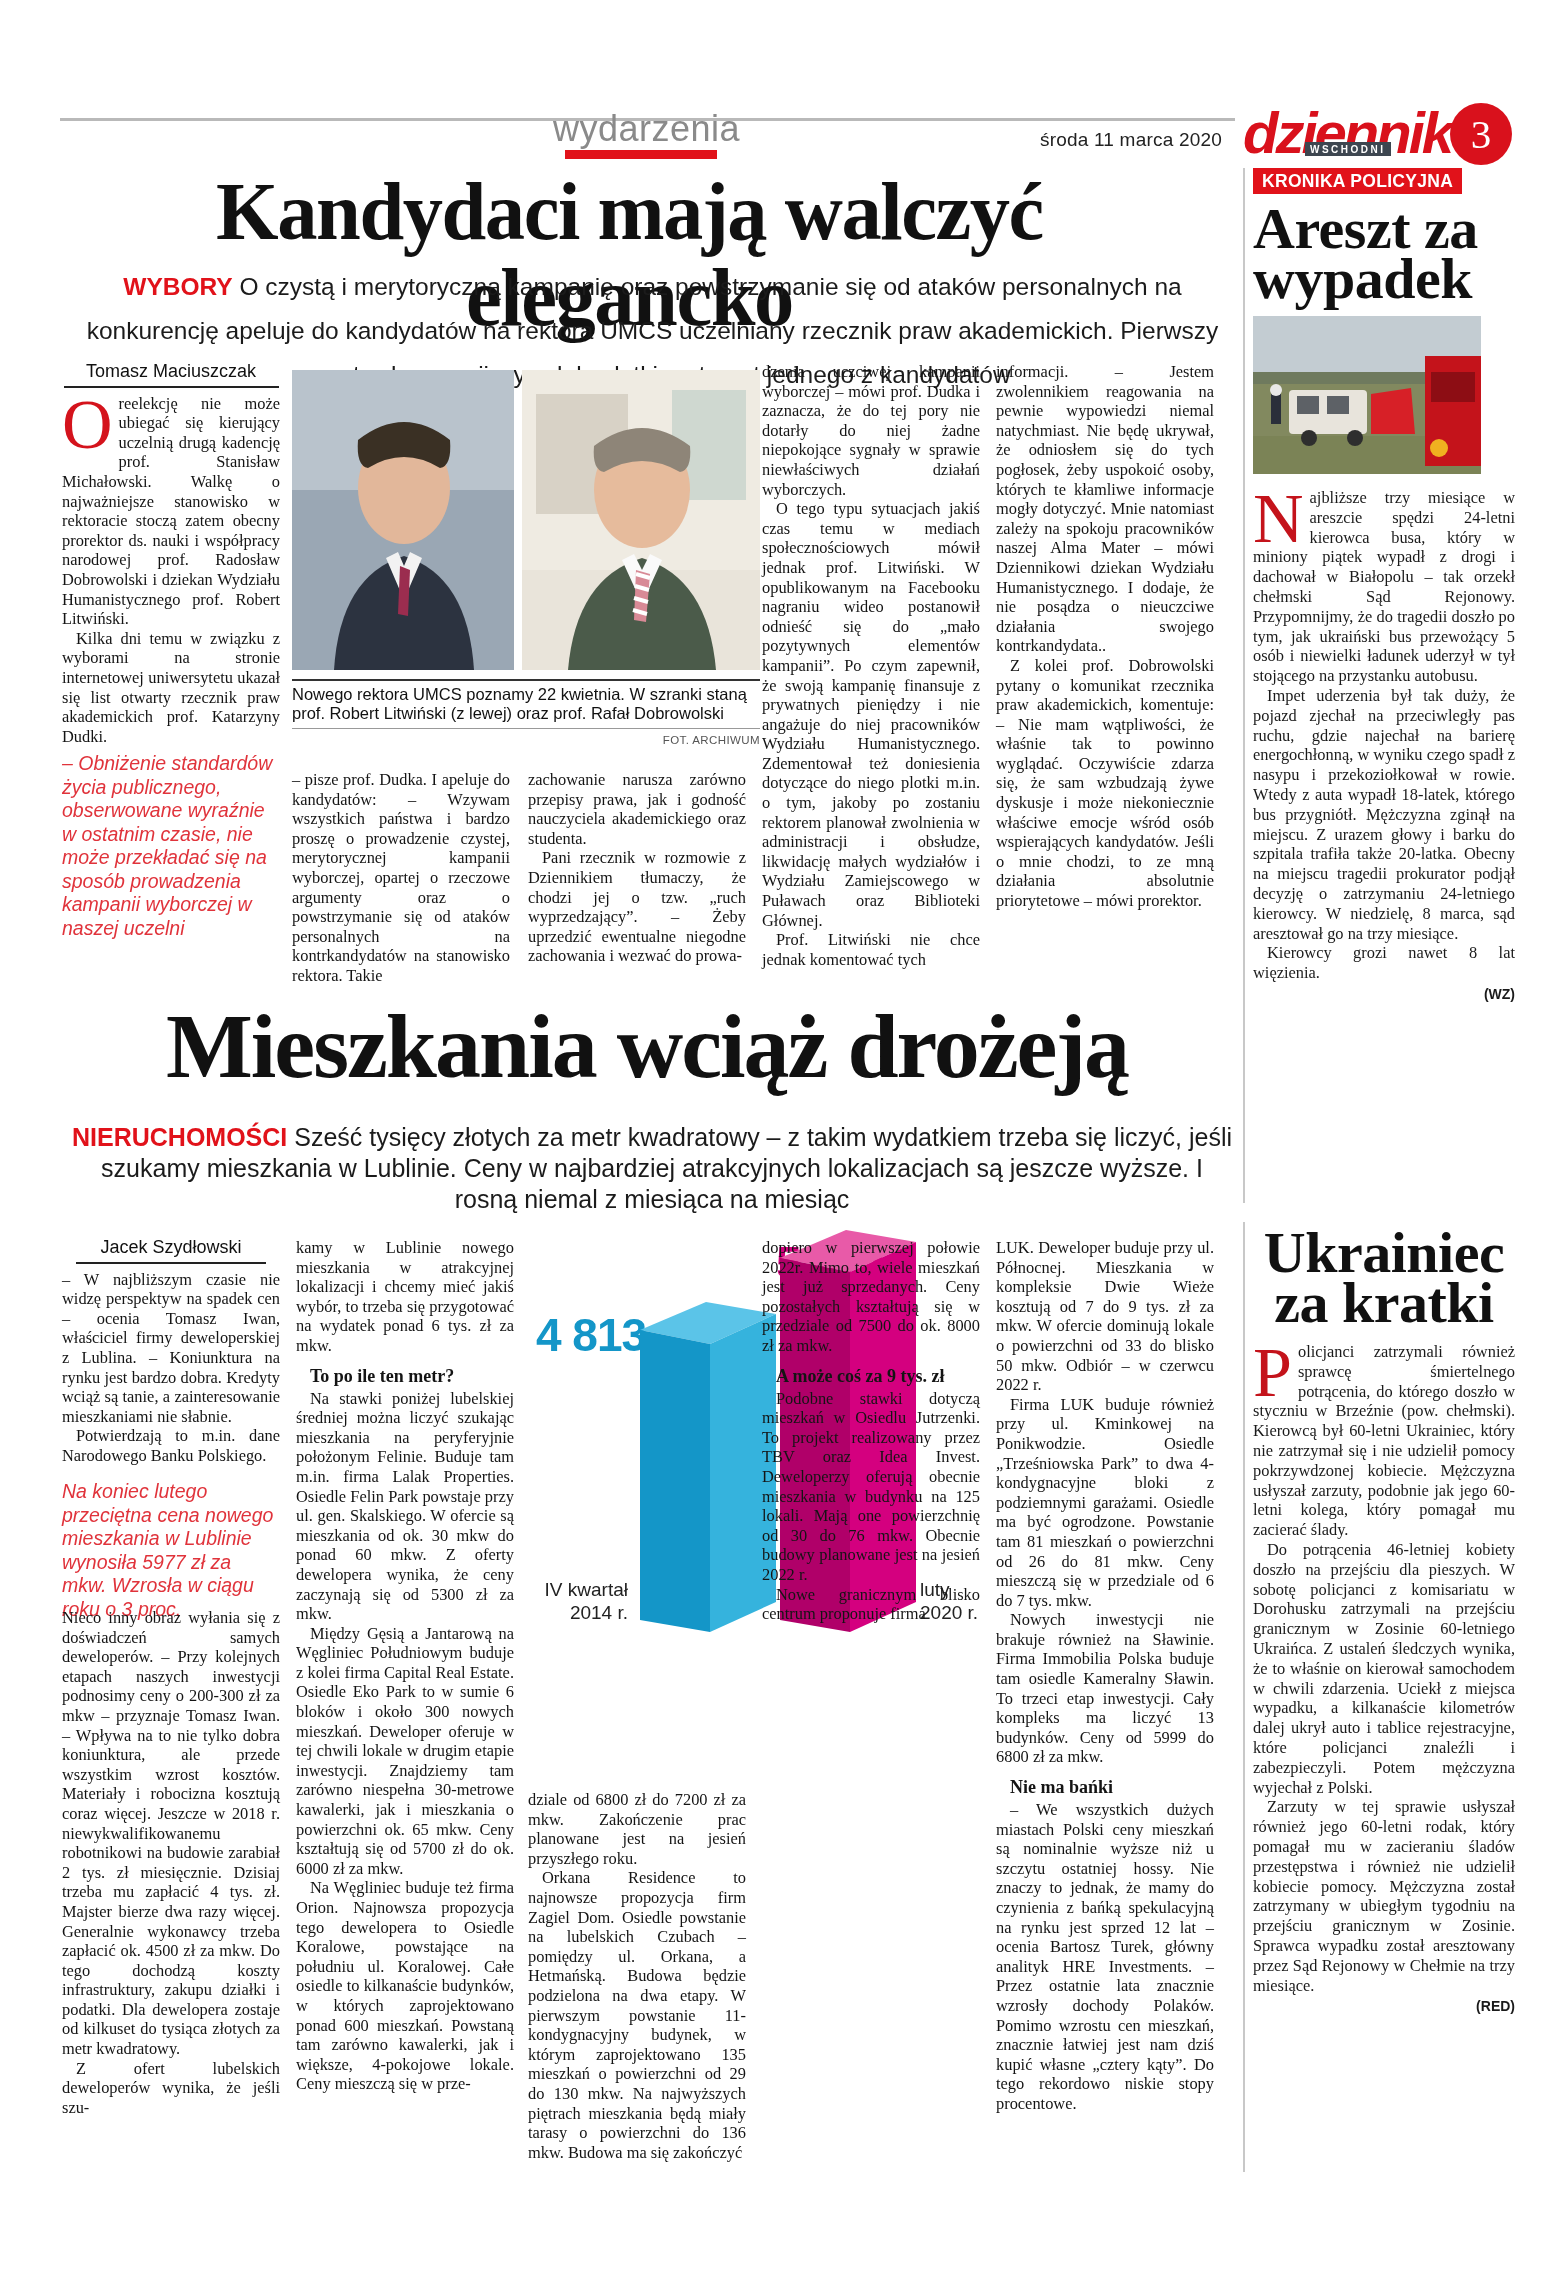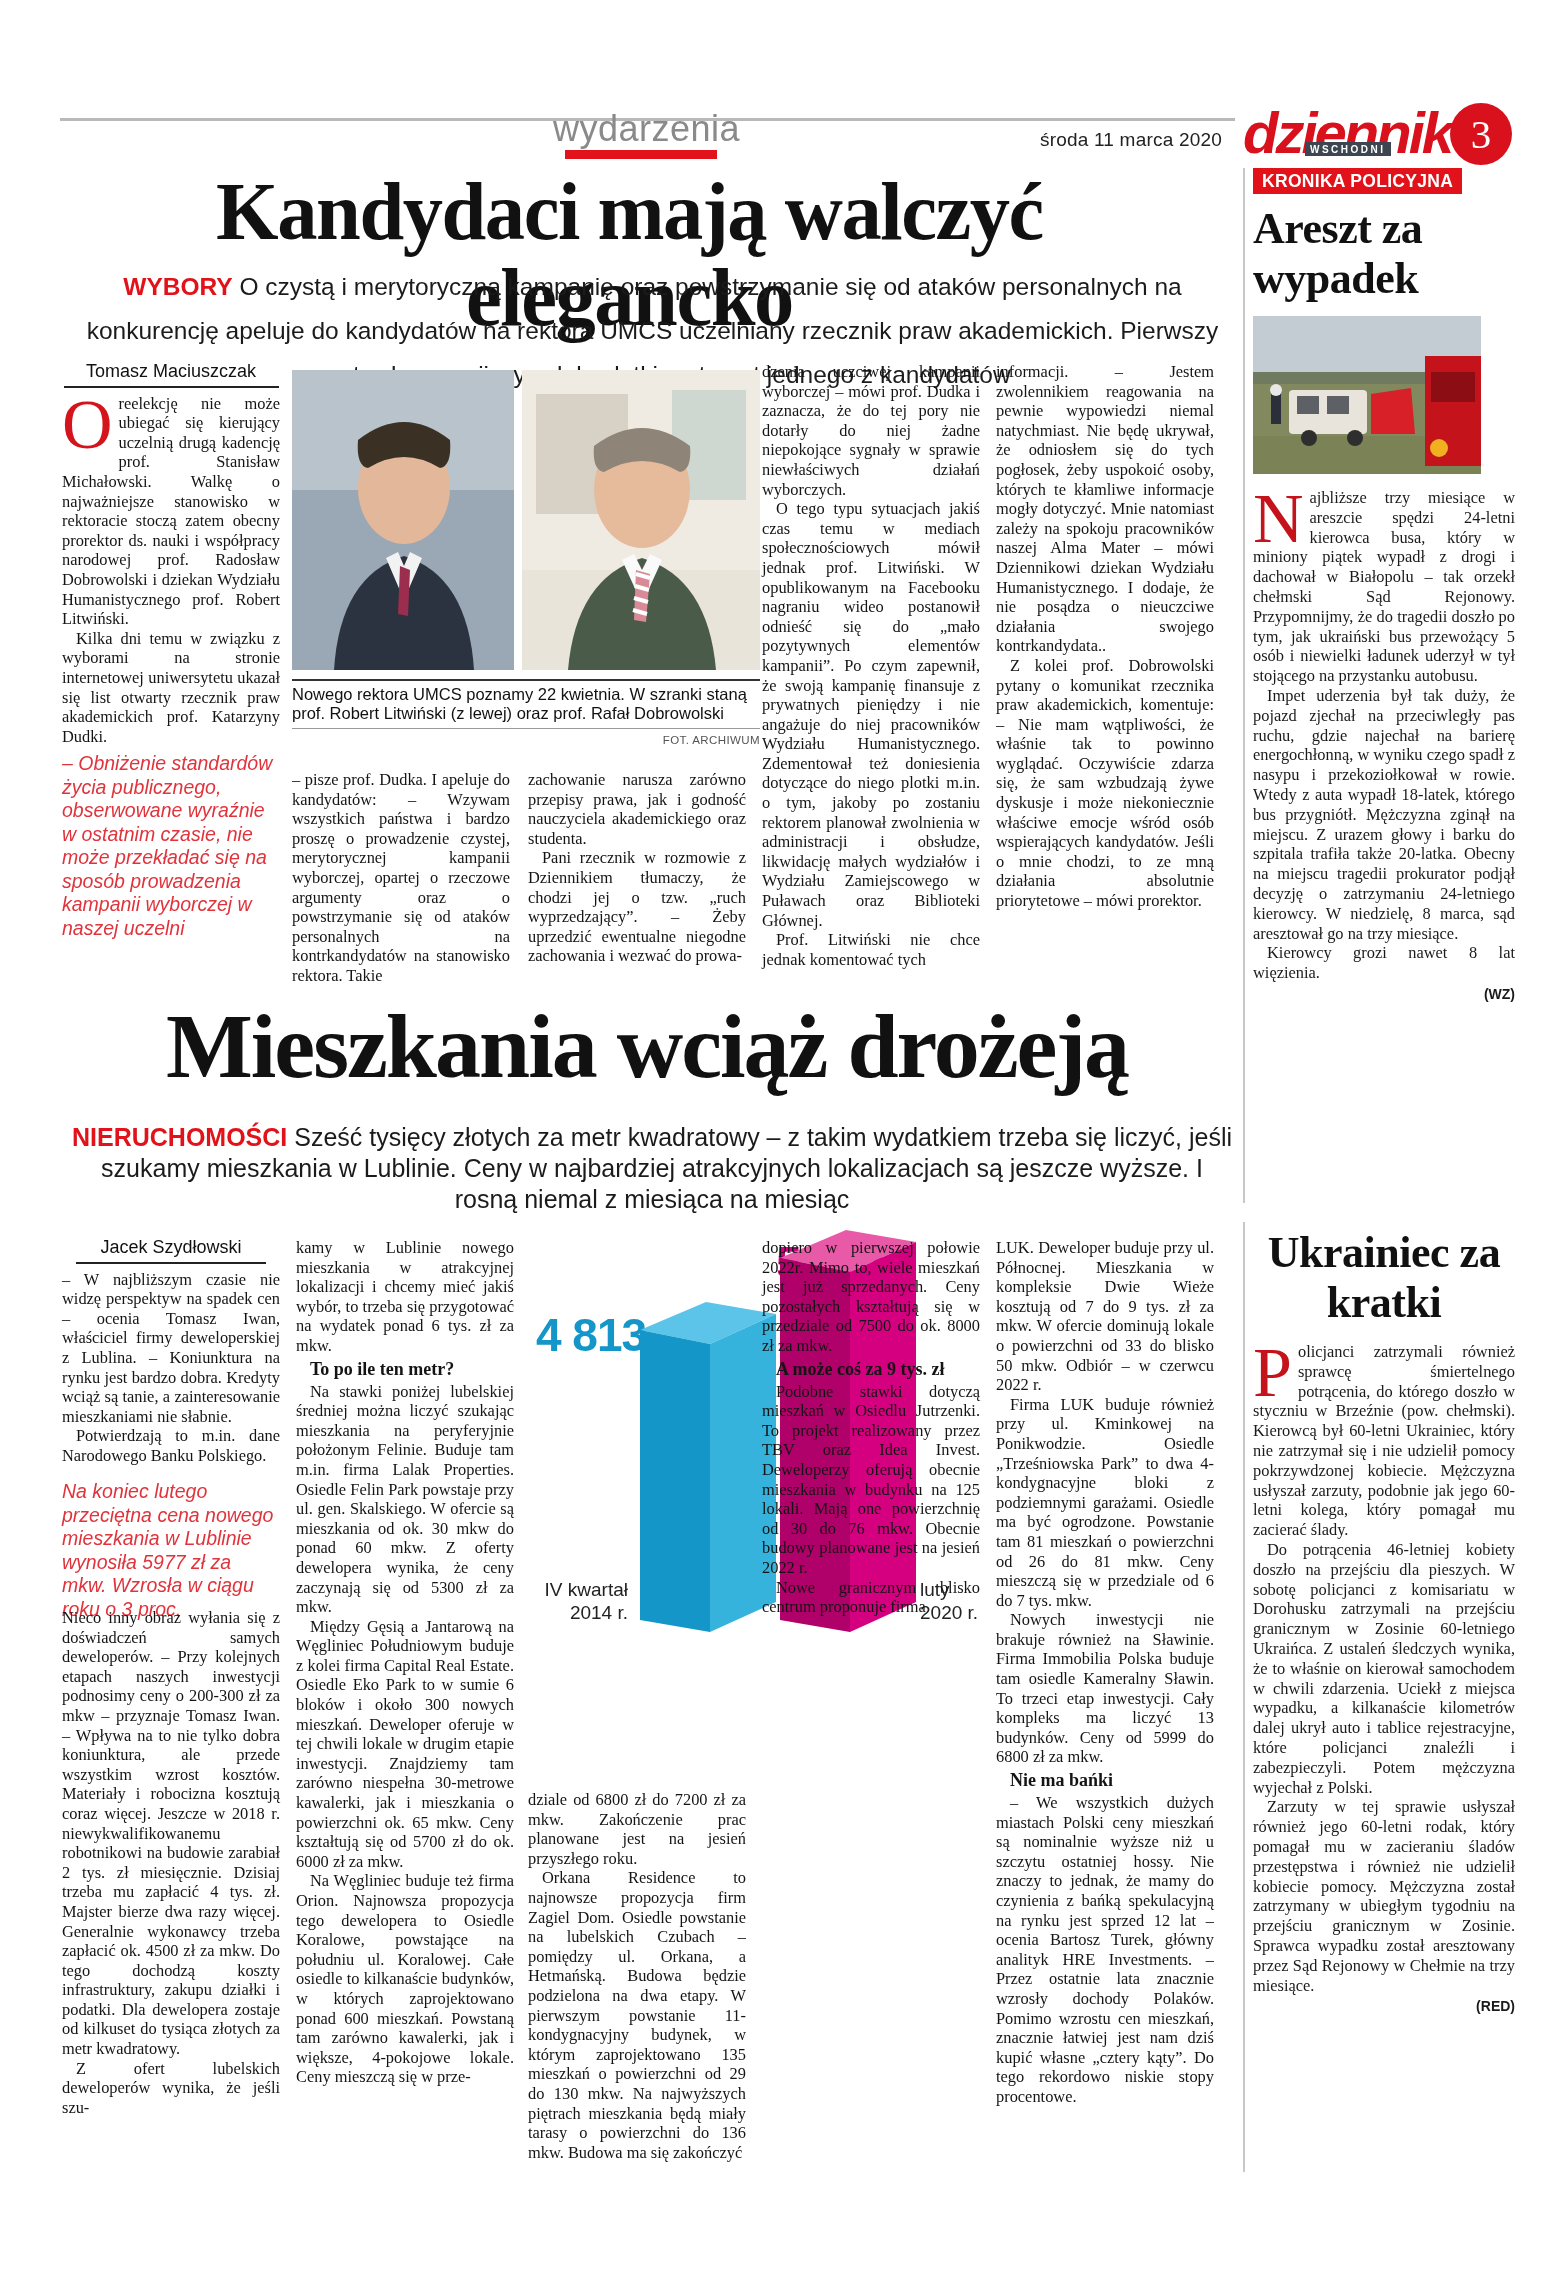--- a/index.html
+++ b/index.html
@@ -127,21 +127,21 @@
     background: #c8c8c8;
   }
   .kronika {
     display: inline-block; background: #e1121a; color: #fff;
     font-family: "Liberation Sans", sans-serif;
     font-weight: 700; font-size: 17.5px; letter-spacing: .3px;
     padding: 3px 9px 2px 9px;
   }
   .side-head {
     font-family: "Liberation Serif", serif; font-weight: 700;
-    font-size: 44px; line-height: 50px; color: #111; letter-spacing: -.5px;
+    font-size: 58px; line-height: 50px; color: #111; letter-spacing: -.5px;
     margin-top: 10px;
   }
   .side-body { font-size: 16.4px; line-height: 19.8px; text-align: justify; }
   .side-body p { text-indent: 14px; }
   .side-body p.noindent { text-indent: 0; }
   .side-photo {
     position: relative; width: 228px; height: 158px; margin-top: 12px;
     overflow: hidden;
   }
   .sign {
@@ -161,21 +161,21 @@
     font-family: "Liberation Sans", sans-serif;
     font-size: 25px; line-height: 31px; text-align: center; color: #1b1b1b;
   }
   .quote-box2 {
     position: absolute; left: 62px; top: 1480px; width: 218px;
     color: #e0333b; font-family: "Liberation Sans", sans-serif;
     font-style: italic; font-size: 19.5px; line-height: 23.5px;
   }
   .subhead {
     font-family: "Liberation Serif", serif; font-weight: 700;
-    font-size: 18px; line-height: 22px; margin: 2px 0 2px 0; text-indent: 0;
+    font-size: 18px; line-height: 22px; margin: 9px 0 2px 0; text-indent: 0;
   }
 
   
   .chart { position: absolute; left: 528px; top: 1242px; width: 420px; height: 440px; }
   .bar-wrap { position: absolute; bottom: 60px; }
   .bar-value {
     position: absolute; font-family: "Liberation Sans", sans-serif;
     font-weight: 700; font-size: 46px; letter-spacing: -1px; white-space: nowrap;
   }
   .bar-label {

